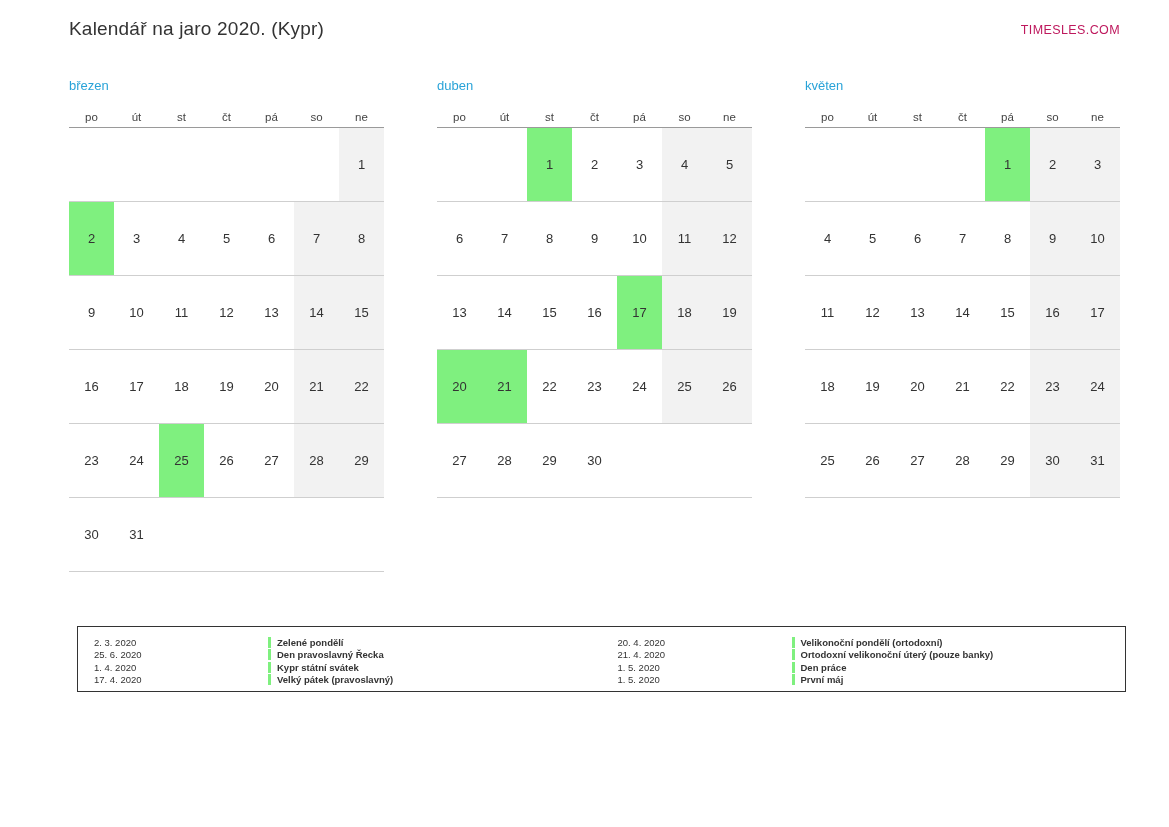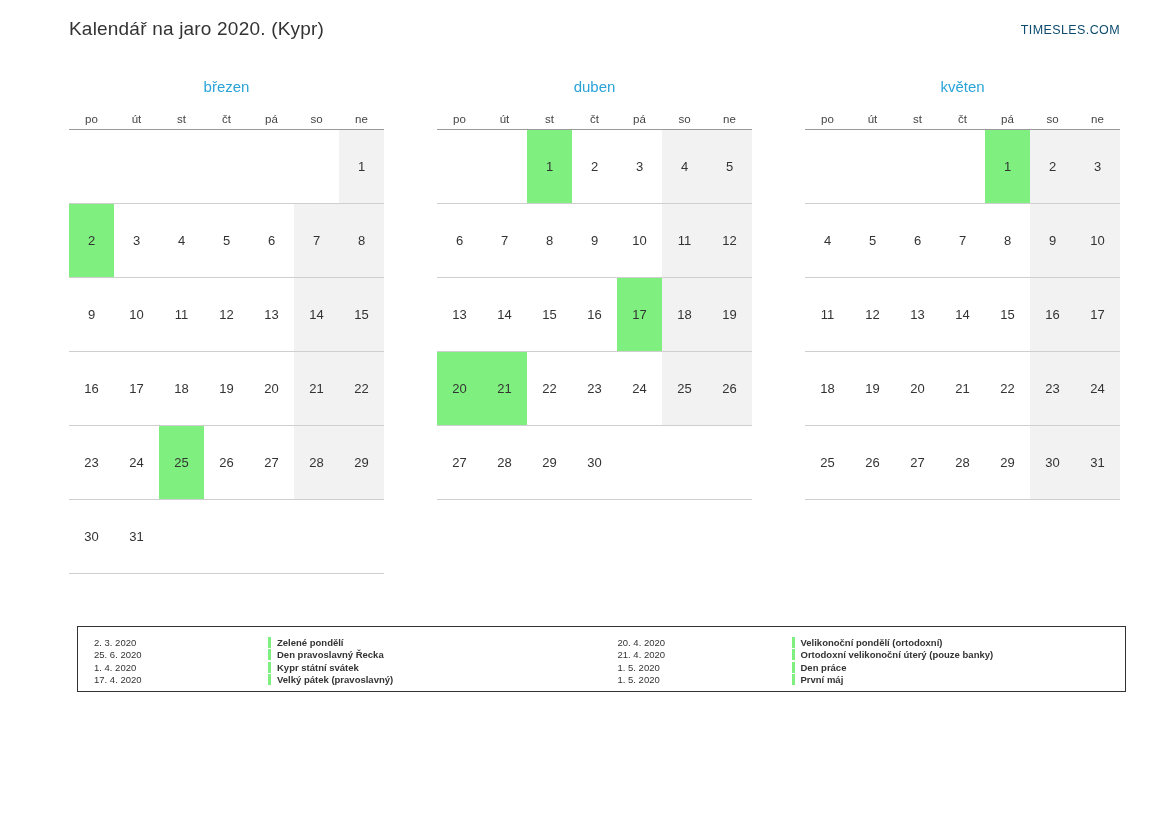--- a/index.html
+++ b/index.html
@@ -33,38 +33,37 @@
     color: #333333;
     font-weight: normal;
     margin: 0;
     letter-spacing: 0.2px;
   }
   .brand {
     position: absolute;
     right: 0;
     top: 5px;
     font-size: 12.5px;
-    color: #0c4a6e;
+    color: #be185d;
     letter-spacing: 0.4px;
   }
   .months {
     position: absolute;
     top: 78px;
     left: 59px;
     width: 1051px;
     display: flex;
     justify-content: space-between;
   }
   .month {
     width: 315px;
   }
   .month-name {
-    text-align: center;
     color: #29a3d8;
-    font-size: 15px;
+    font-size: 13px;
     margin-bottom: 14px;
   }
   table.cal {
     border-collapse: collapse;
     width: 315px;
     table-layout: fixed;
   }
   table.cal th {
     font-size: 11.5px;
     font-weight: normal;

